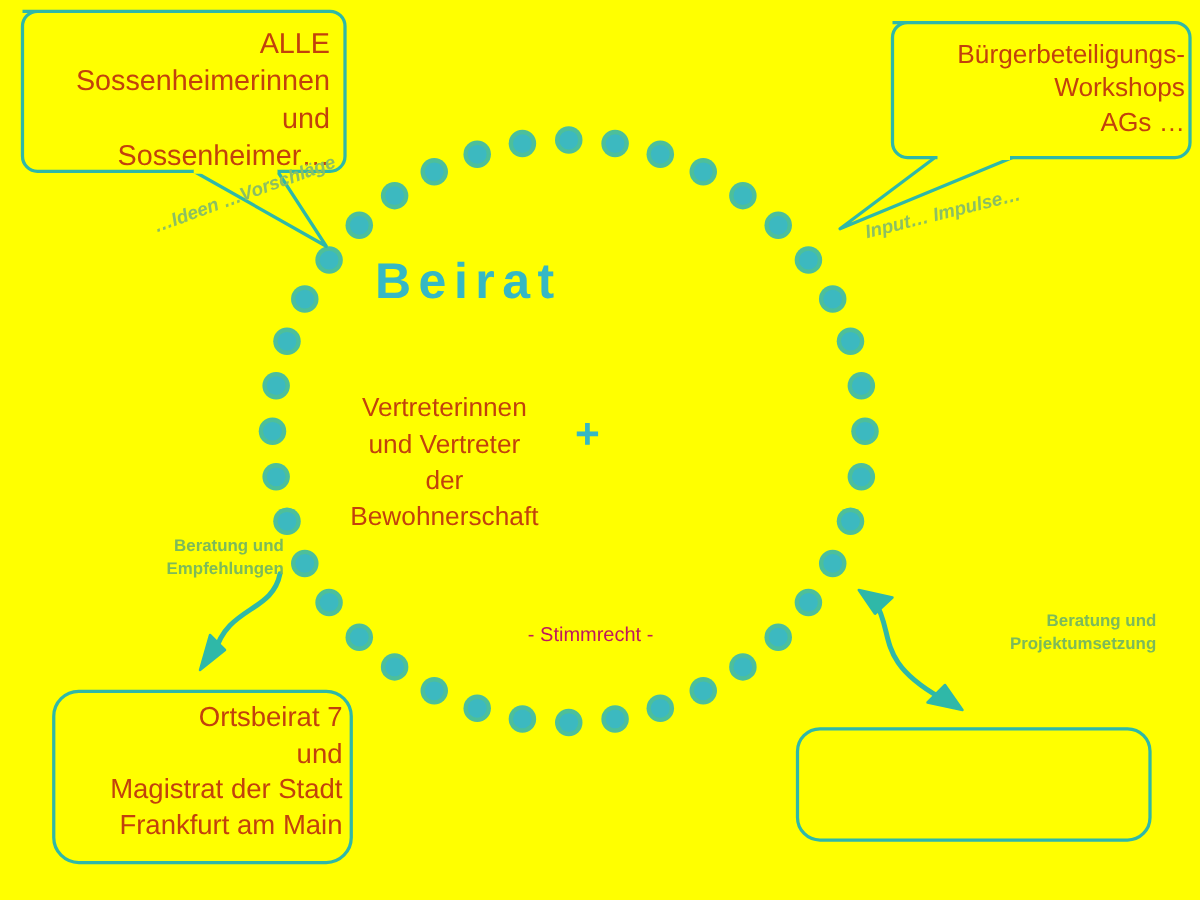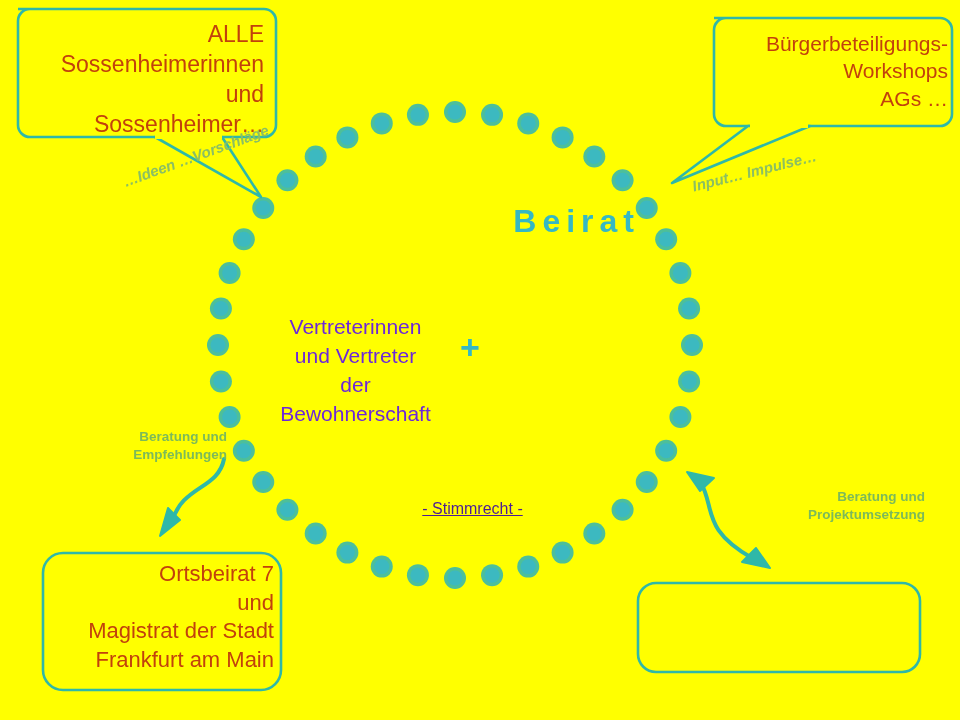--- a/index.html
+++ b/index.html
@@ -51,32 +51,32 @@
   #box-br-text {
     left: 640px; top: 592px; width: 280px;
     font-size: 22px;
   }
 
   
   #beirat-title {
     position: absolute;
     left: 300px; top: 203px;
     width: 340px;
-    text-align: right;
+    text-align: left;
     color: #35b8c4;
-    font-size: 32px;
+    font-size: 40px;
     font-weight: bold;
     letter-spacing: 6px;
   }
   #col-left {
     position: absolute;
     left: 268px; top: 313px;
     width: 175px;
     text-align: center;
-    color: #6d28d9;
+    color: #c2410c;
     font-size: 21px;
     line-height: 1.38;
     white-space: pre-line;
   }
   #col-right {
     position: absolute;
     left: 500px; top: 313px;
     width: 175px;
     text-align: center;
     color: #7cba5a;
@@ -92,23 +92,22 @@
     color: #35b8c4;
     font-size: 34px;
     font-weight: bold;
     line-height: 1;
   }
   #stimmrecht {
     position: absolute;
     left: 365px; top: 500px;
     width: 215px;
     text-align: center;
-    color: #4c1d95;
+    color: #be185d;
     font-size: 16px;
-    text-decoration: underline;
   }
 
   
   .scribble {
     position: absolute;
     color: #8bbf63;
     font-size: 15px;
     font-weight: bold;
     font-style: italic;
     white-space: nowrap;

